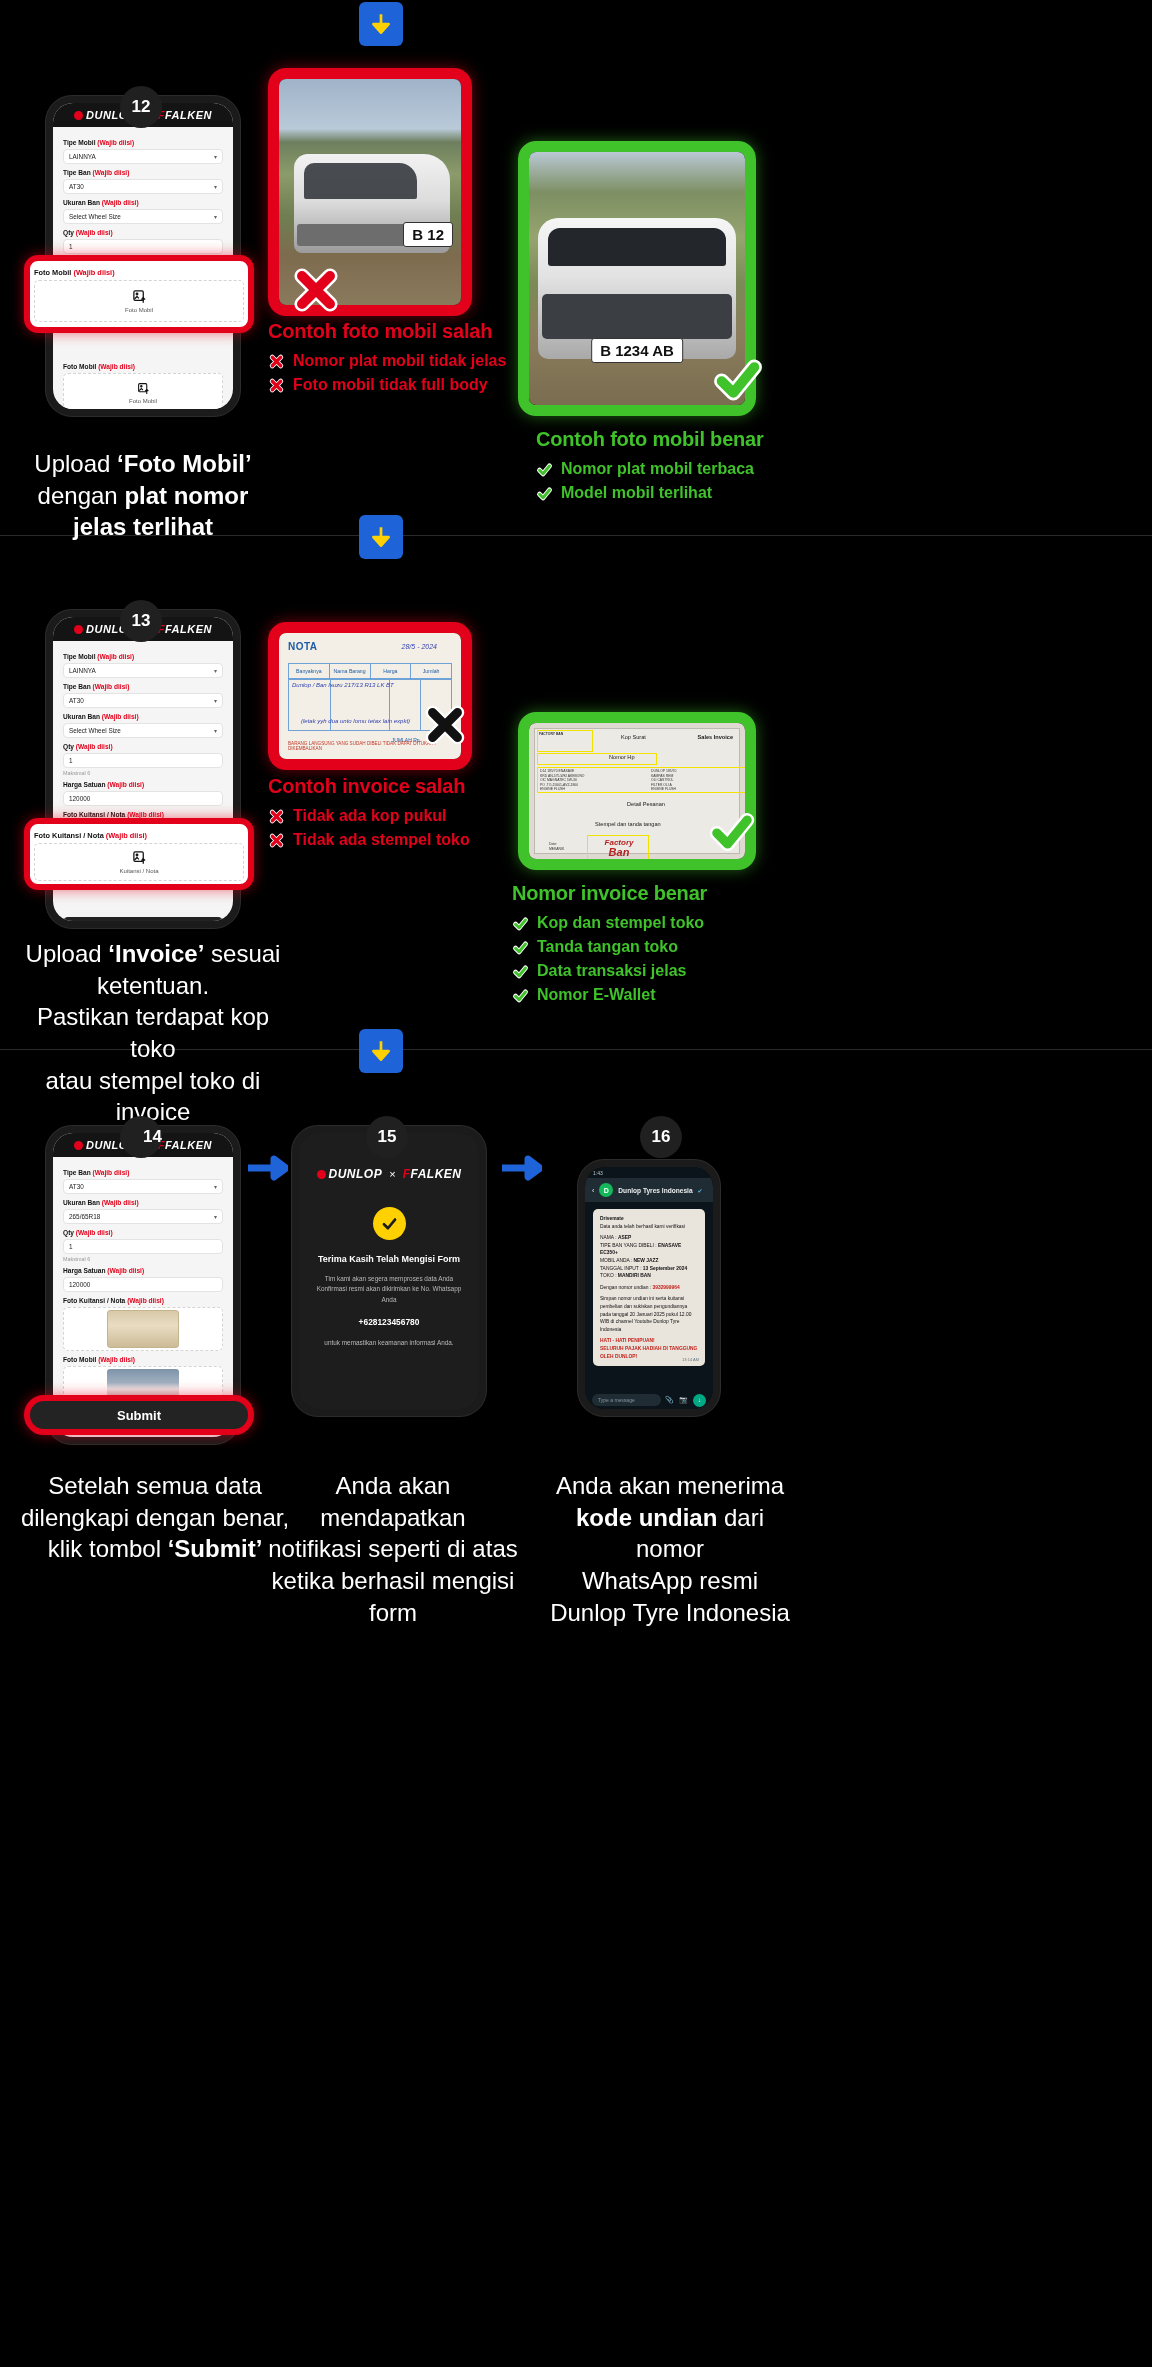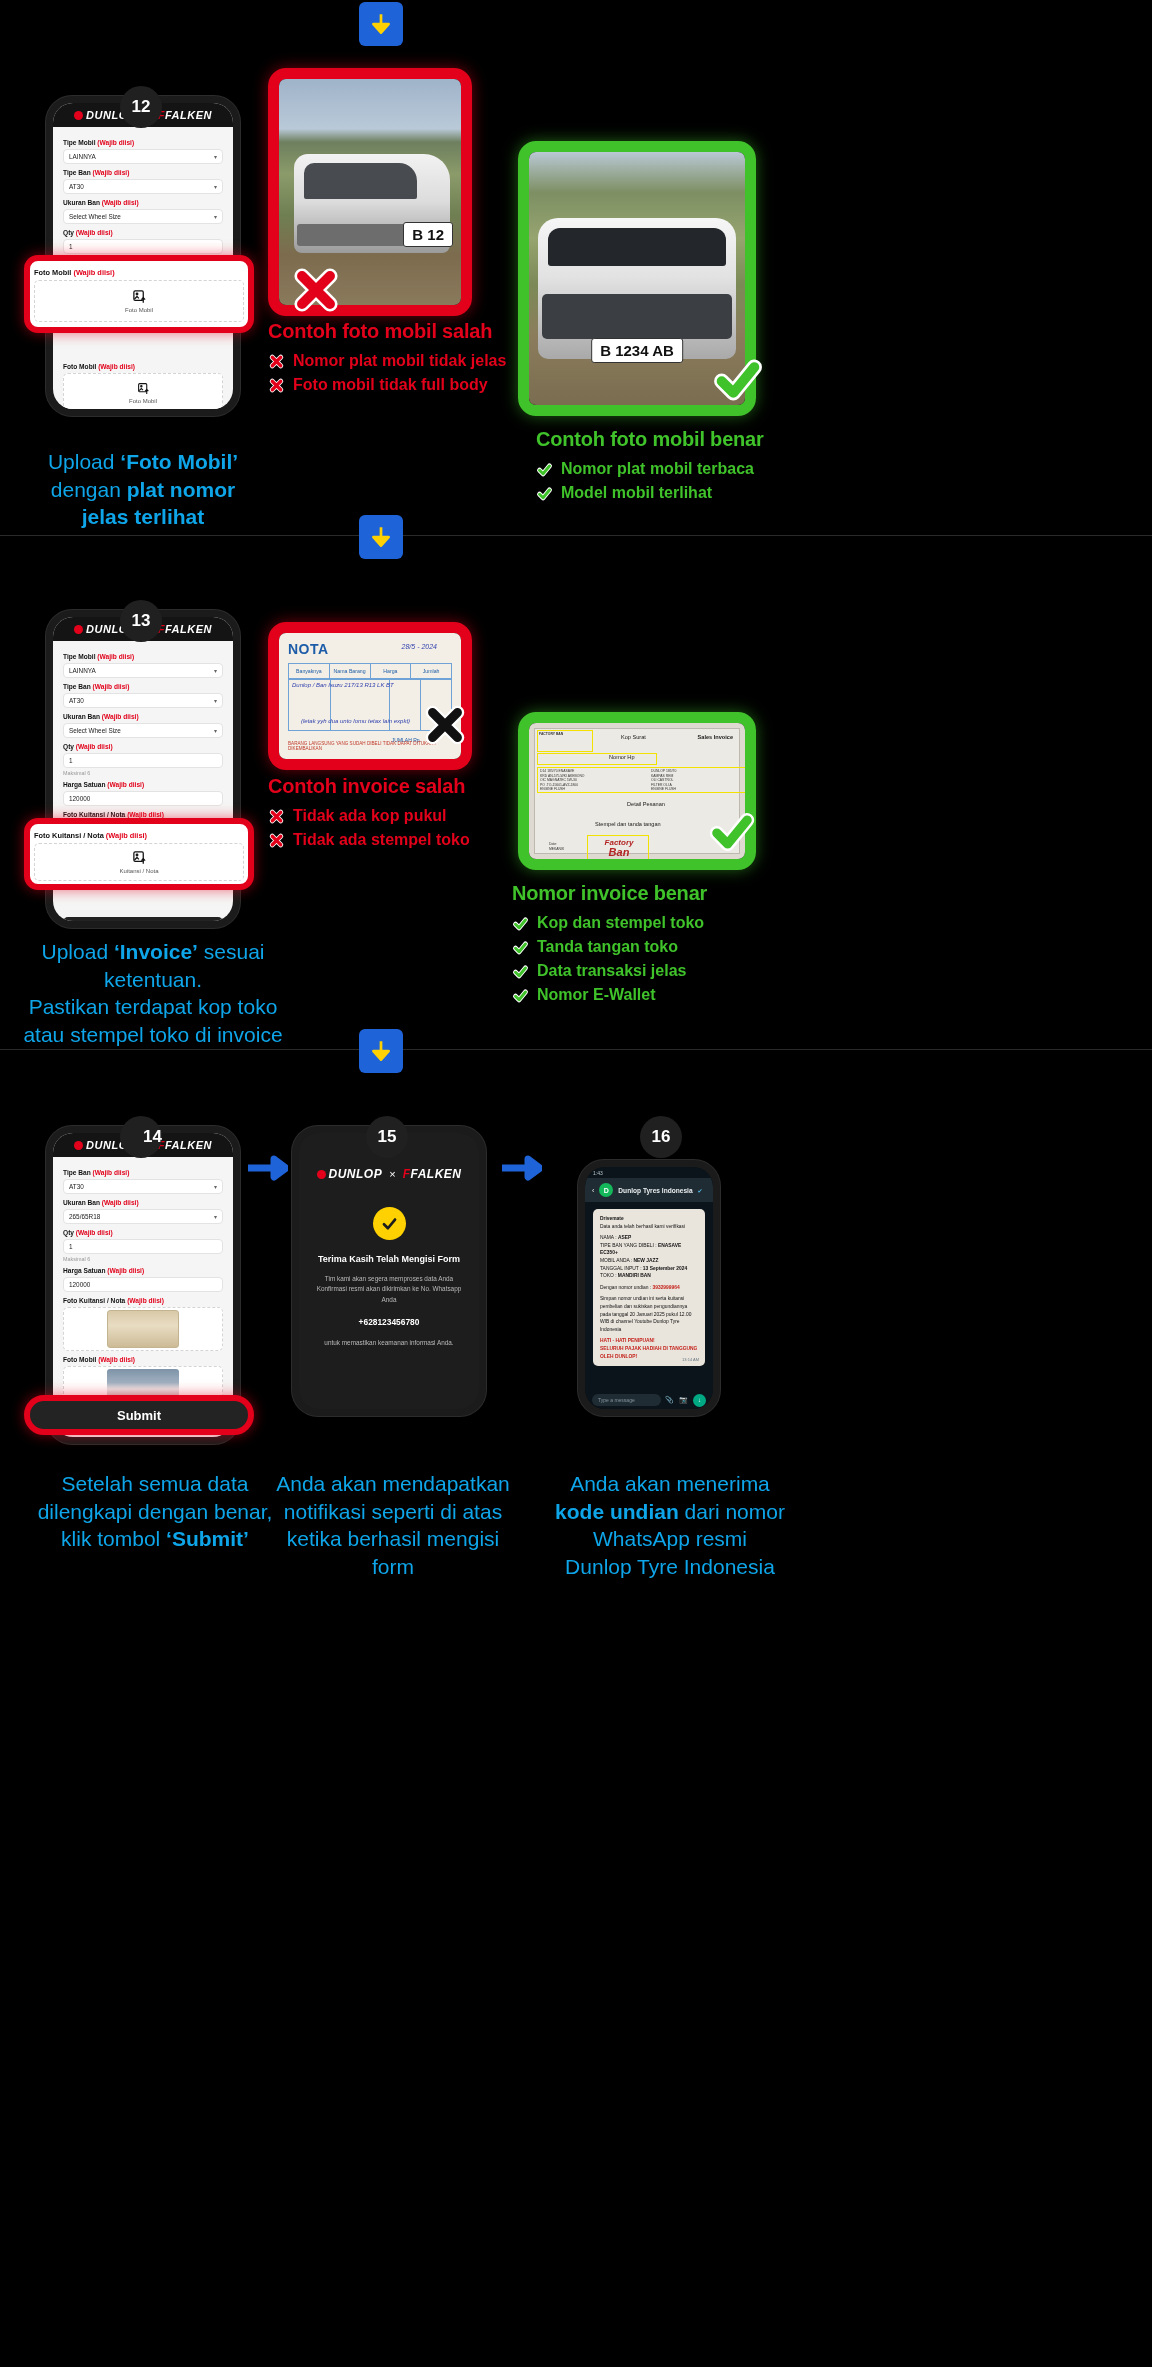--- a/index.html
+++ b/index.html
@@ -104,21 +104,21 @@
   .hl li {
     display:flex; align-items:center; gap: 8px; margin-bottom: 6px;
     font-size: 16px; font-weight: 700; white-space: nowrap;
   }
   .hl.bad li { color: #e2001a; }
   .hl.good li { color: #3fc22a; }
   .tick { flex: 0 0 auto; width:17px; height:17px; }
 
   
   .cap-grey {
-    position: absolute; color: #0ea5e9; font-size: 21px; line-height: 1.32;
+    position: absolute; color: #ffffff; font-size: 24px; line-height: 1.32;
     text-align: center; font-weight: 400; z-index: 18;
   }
   .cap-grey b { font-weight: 800; }
 
   
   .arrow-right {
     position:absolute; z-index: 30; width: 42px; height: 26px;
   }
   .dark-screen { background:#1d1d1d; width:100%; height:100%; border-radius:20px;
     display:flex; flex-direction:column; align-items:center; padding-top: 34px; }
@@ -150,21 +150,21 @@
      font-size:5px; display:flex; align-items:center; padding:0 6px; }
   .wa-send { width:13px;height:13px;border-radius:50%;background:#00a884;
      display:flex;align-items:center;justify-content:center;color:#fff;font-size:6px; }
 
   
   .nota {
     width:100%; height:100%; background:#f3efe6; position:relative;
     font-family:"Liberation Sans", sans-serif;
   }
   .nota .nota-title { position:absolute; left:9px; top:8px; color:#1c5ca8;
-    font-size:14px; font-weight:800; letter-spacing:.5px; }
+    font-size:10px; font-weight:800; letter-spacing:.5px; }
   .nota .hdr { position:absolute; left:9px; right:9px; top:30px; height:16px;
     border:1px solid #6fa3d8; display:flex; font-size:5.2px; color:#1c5ca8; }
   .nota .hdr div { flex:1; border-right:1px solid #6fa3d8; display:flex; align-items:center; justify-content:center; }
   .nota .hdr div:last-child { border-right:0; }
   .nota .grid { position:absolute; left:9px; right:9px; top:46px; bottom:28px; border:1px solid #6fa3d8; }
   .nota .grid .vline { position:absolute; top:0; bottom:0; width:1px; background:#6fa3d8; }
   .nota .hand { position:absolute; color:#2f3fae; font-size:6px; font-style:italic; }
   .nota .foot { position:absolute; left:9px; bottom:8px; right:9px; font-size:4.6px; color:#c0392b; }
   .nota .jml { position:absolute; right:40px; bottom:16px; font-size:5px; color:#1c5ca8; }
   .nota .date { position:absolute; right:24px; top:10px; color:#2f3fae; font-size:7px; font-style:italic; }

